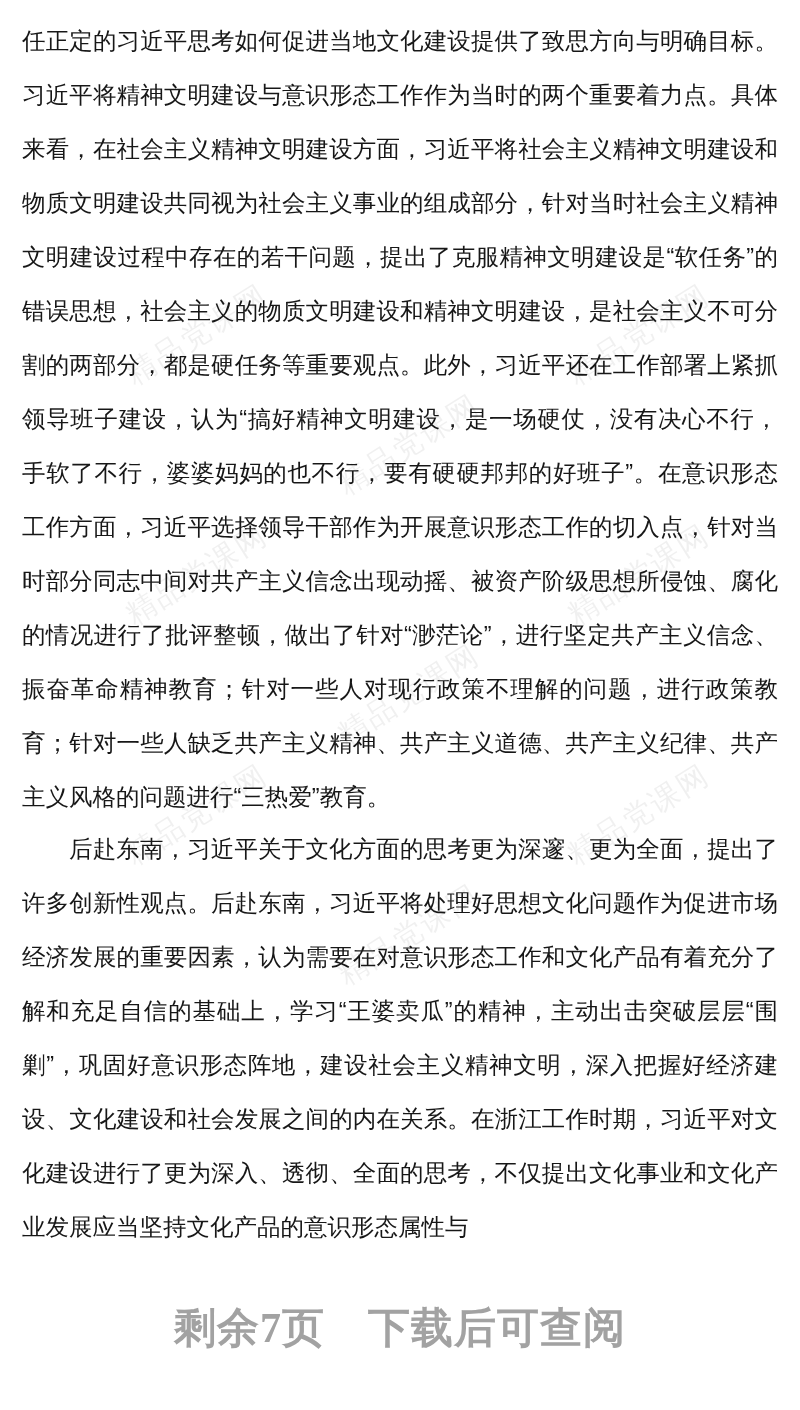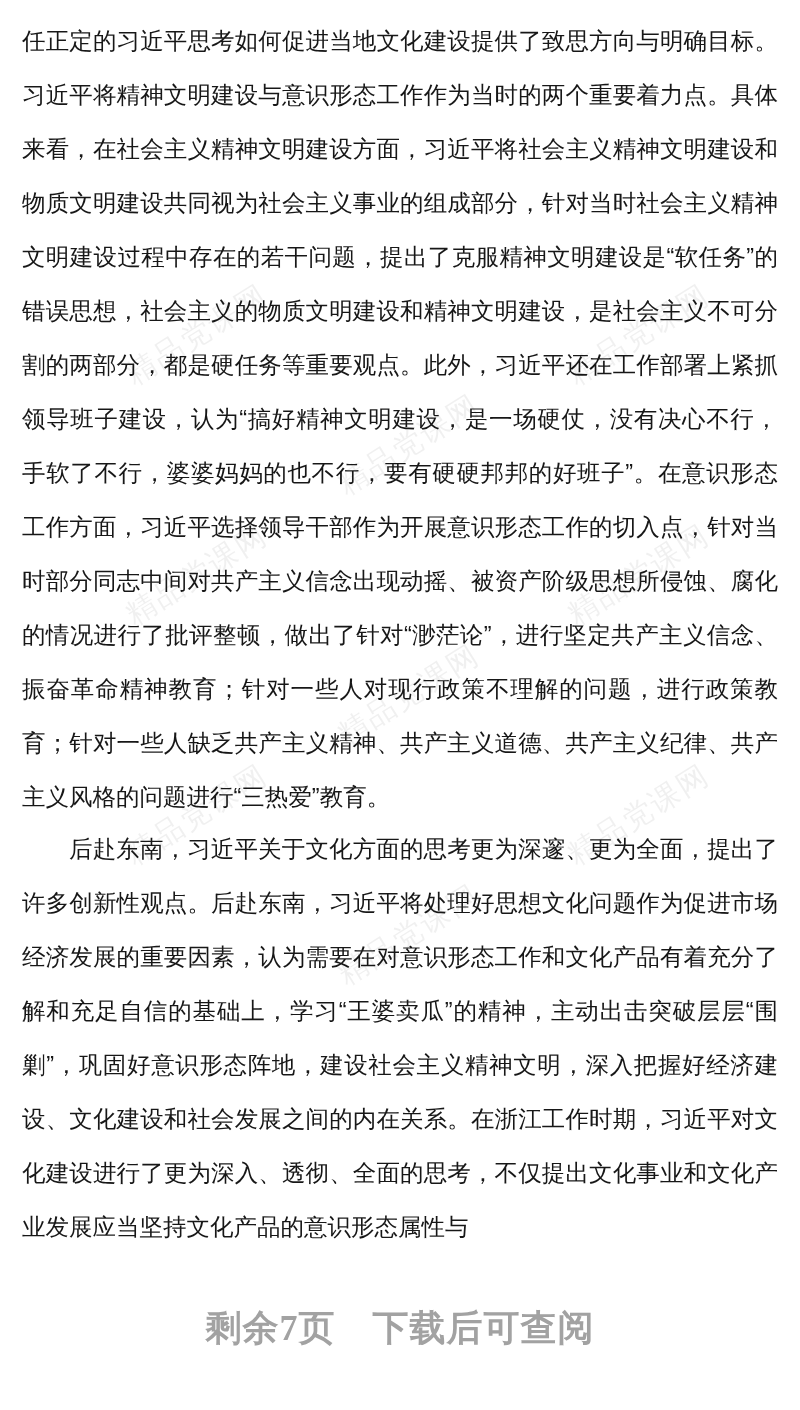--- a/index.html
+++ b/index.html
@@ -111,21 +111,21 @@
     left: 0;
     top: 1300px;
     width: 800px;
     text-align: center;
     z-index: 4;
   }
   #footer-notice .notice-text {
     display: inline-block;
     font-family: "Liberation Serif", "DejaVu Serif", serif;
     font-weight: bold;
-    font-size: 36px;
+    font-size: 42px;
     line-height: 56px;
     color: #a2a2a2;
     letter-spacing: 1px;
     white-space: pre;
   }
 </style>
 </head>
 <body>
 
 <div id="page">

